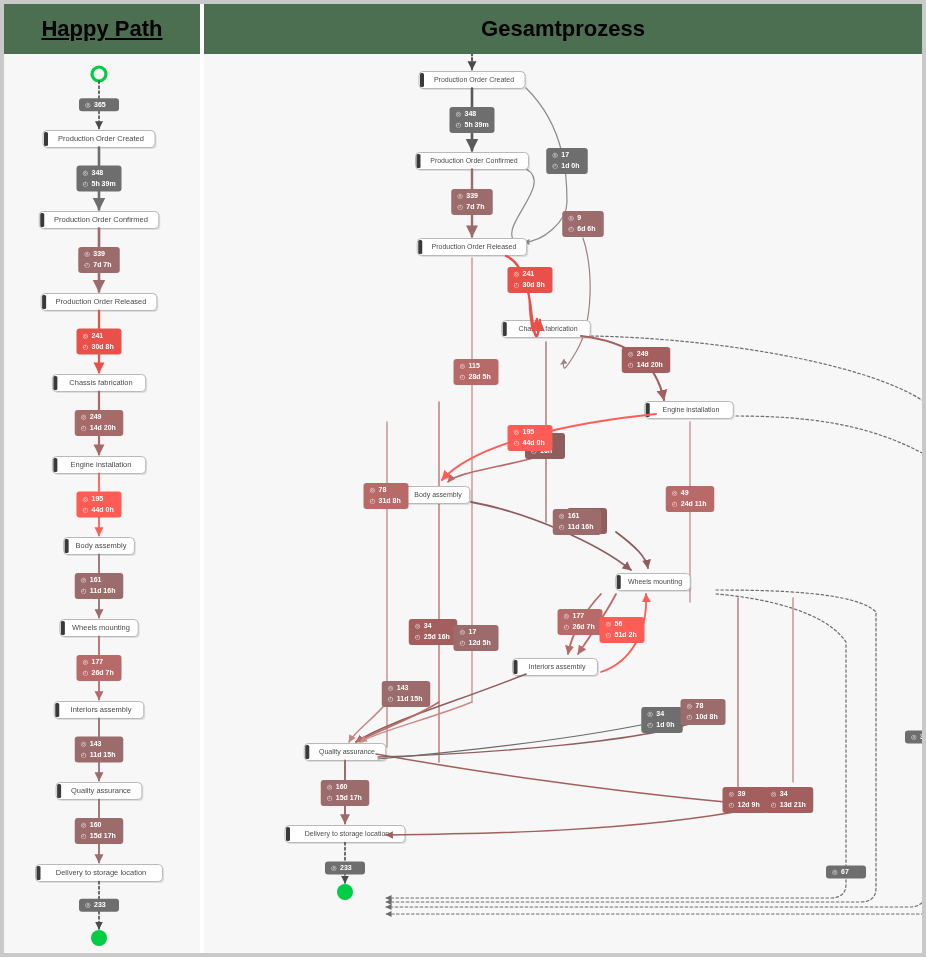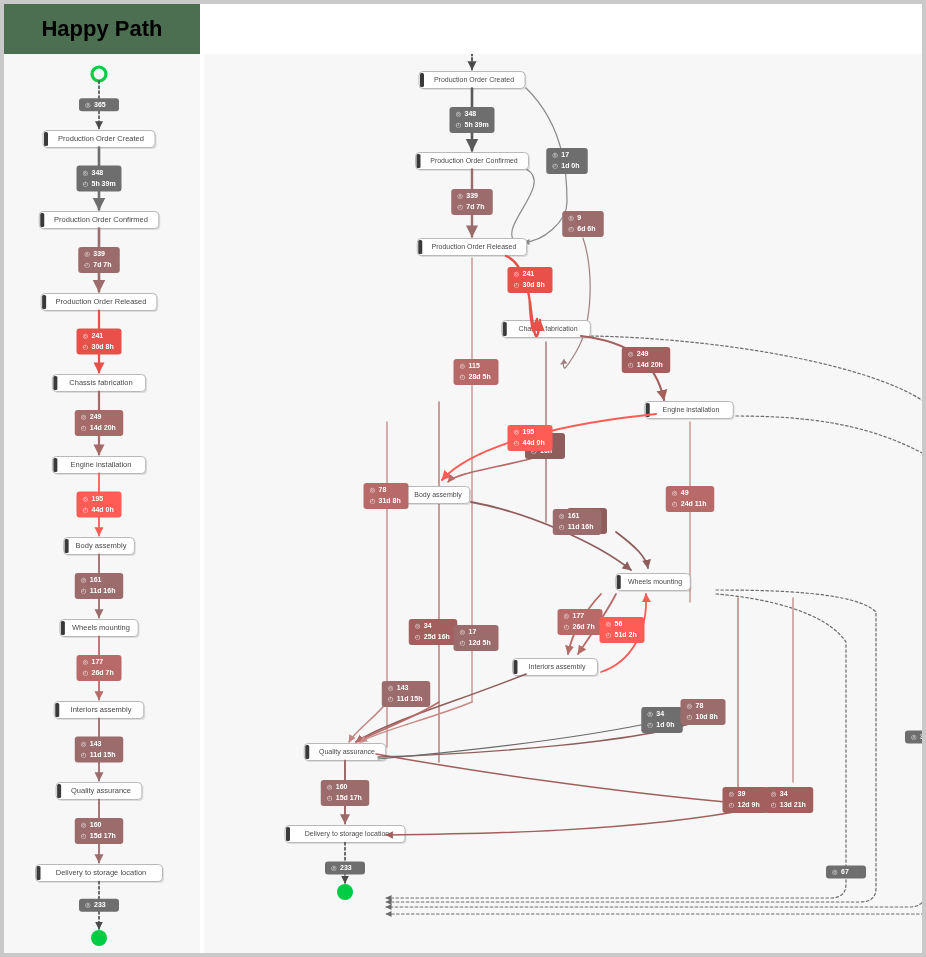--- a/index.html
+++ b/index.html
@@ -20,21 +20,21 @@
     display:flex;height:50px;flex:0 0 50px;background:#ffffff;
   }
   .header-cell{
     background:#4c6f51;
     display:flex;align-items:center;justify-content:center;
     color:#000000;
     font-weight:bold;
     font-size:22px;
     letter-spacing:0px;
   }
-  .header-cell.left{width:196px;flex:0 0 196px;}
+  .header-cell.left{width:196px;flex:0 0 196px;text-decoration:underline;}
   .header-cell.sep{width:4px;flex:0 0 4px;background:#ffffff;}
   .header-cell.right{flex:1 1 auto;}
   .panels{
     display:flex;flex:1 1 auto;min-height:0;background:#ffffff;
   }
   .panel{
     background:#f7f7f7;
     position:relative;overflow:hidden;
   }
   .panel.left{width:196px;flex:0 0 196px;}
@@ -60,20 +60,21 @@
   .end-dot{fill:#00cc44;}
 </style>
 </head>
 <body>
 
 <div id="root">
 
   <div class="header-row">
     <div class="header-cell left">Happy Path</div>
     <div class="header-cell sep"></div>
+    <div class="header-cell right">Gesamtprozess</div>
   </div>
 
   <div class="panels">
 
     <div class="panel left">
       <svg id="svg-happy" width="196" height="899" viewBox="0 0 196 899">
           <defs>
             <marker id="ah0" markerWidth="6" markerHeight="6" refX="4.6" refY="3" orient="auto" markerUnits="strokeWidth">
               <path d="M0,0.5 L5,3 L0,5.5 z" fill="#4a4a4a"></path>
             </marker>

